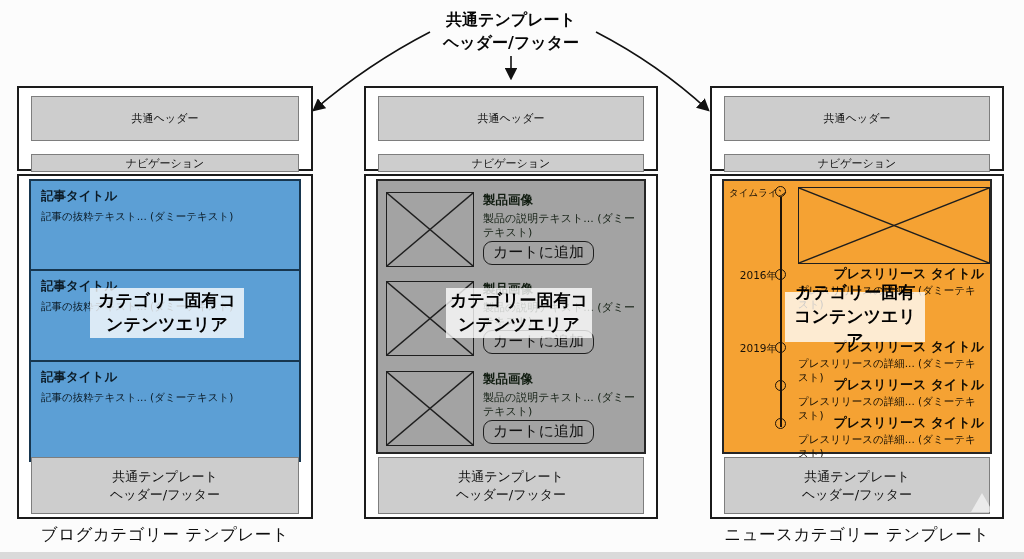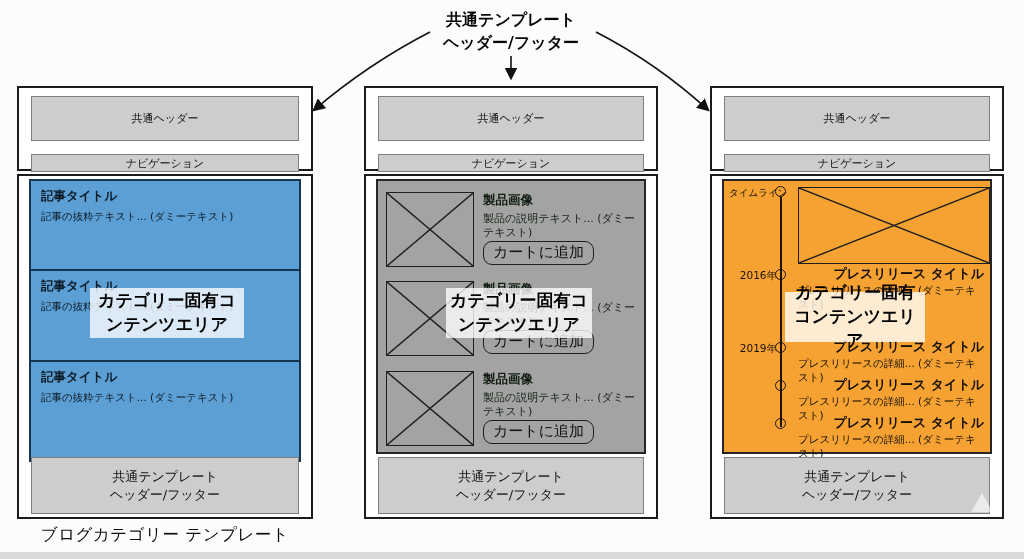--- a/index.html
+++ b/index.html
@@ -217,20 +217,21 @@
         </div>
       </div>
     </div>
     <div class="graybox footbox">
       <div>
         <div>共通テンプレート</div>
         <div>ヘッダー/フッター</div>
       </div>
     </div>
   </div>
+  <div class="caption c3">ニュースカテゴリー テンプレート</div>
 
   <div class="overlay" style="left:90px;top:288px;width:154px;height:50px;">カテゴリー固有コンテンツエリア</div>
   <div class="overlay" style="left:446px;top:288px;width:146px;height:50px;">カテゴリー固有コンテンツエリア</div>
   <div class="overlay" style="left:785px;top:292px;width:140px;height:50px;">カテゴリー固有コンテンツエリア</div>
 
   <div class="watermark"></div>
   <div class="bottom-strip"></div>
 </div>
 
 </body></html>

